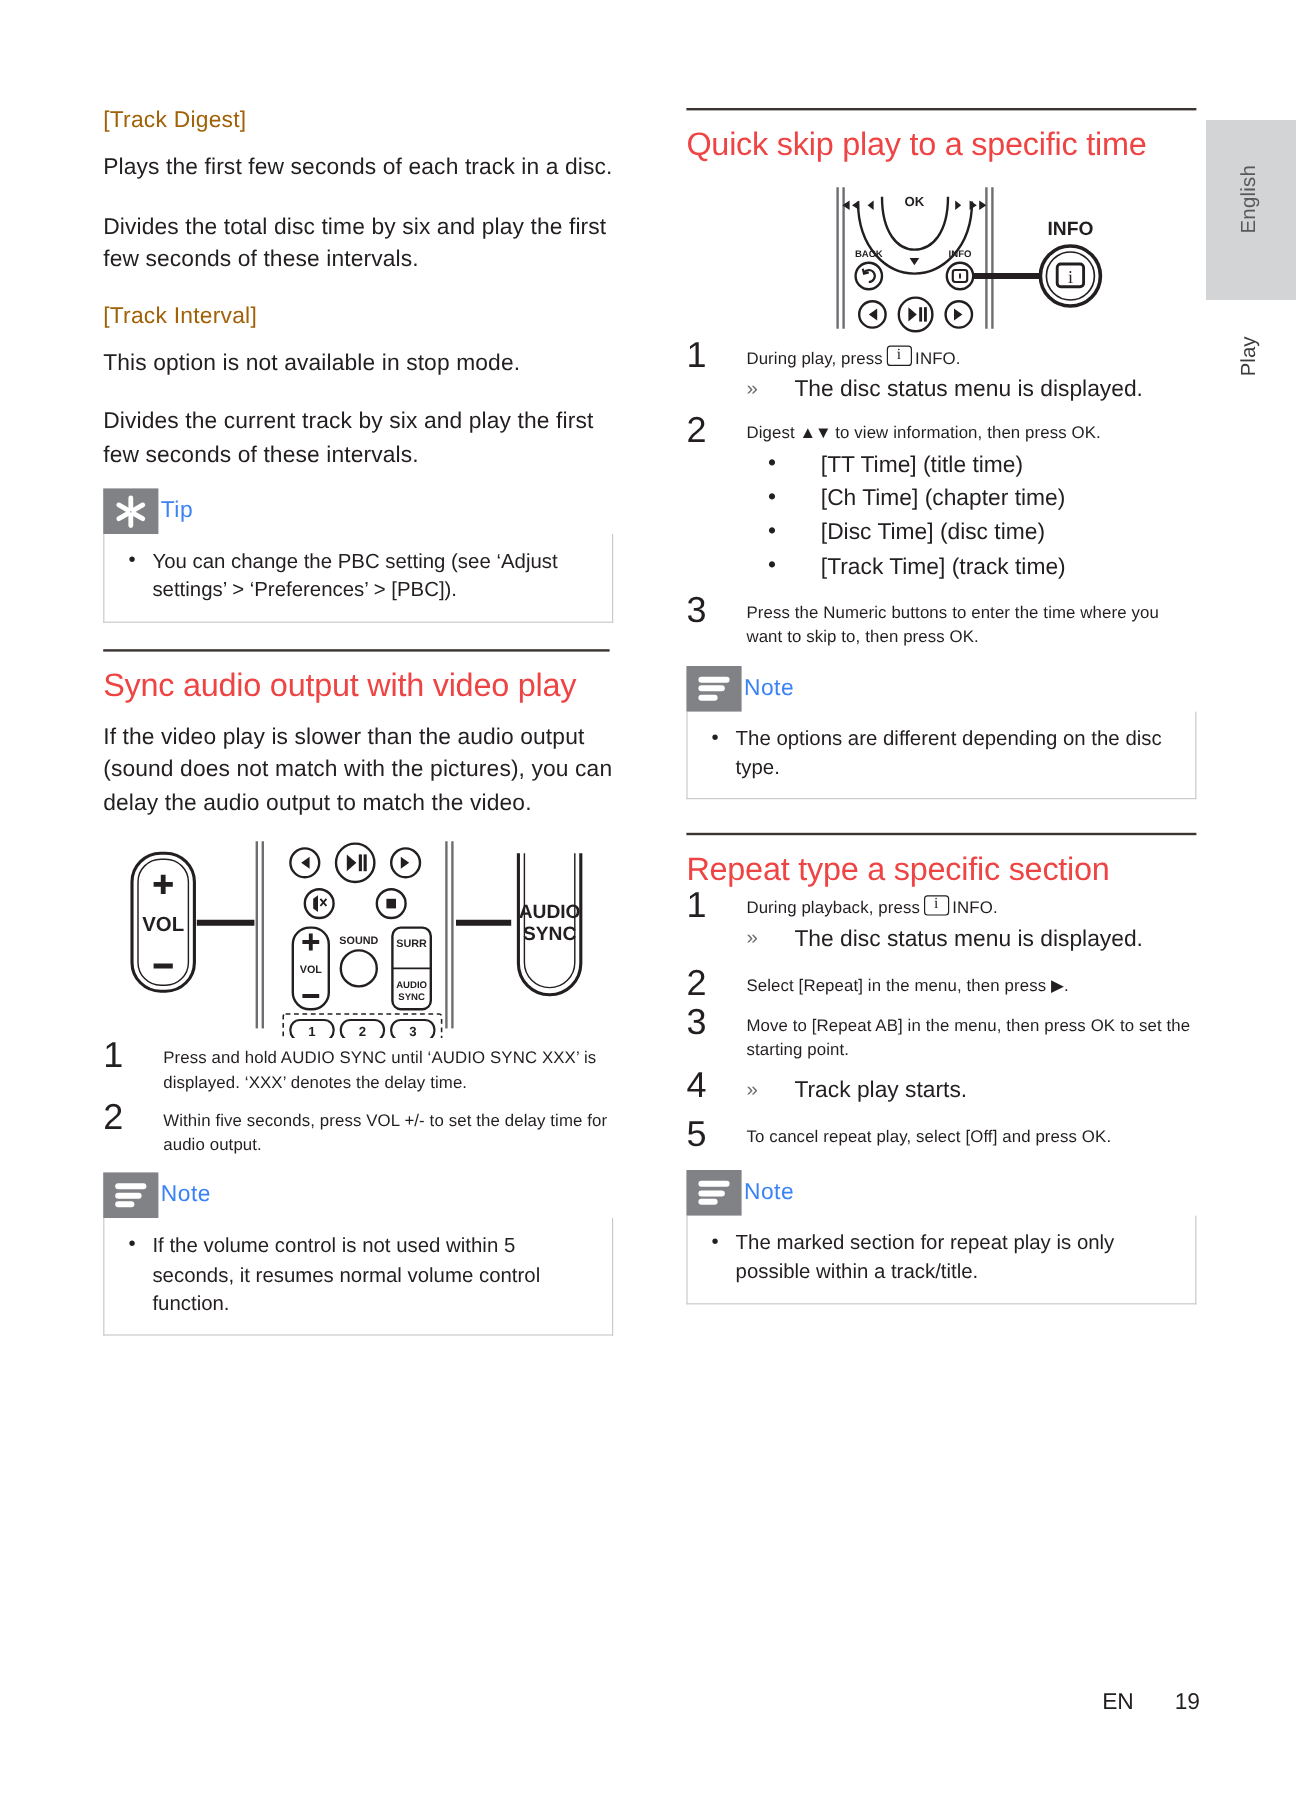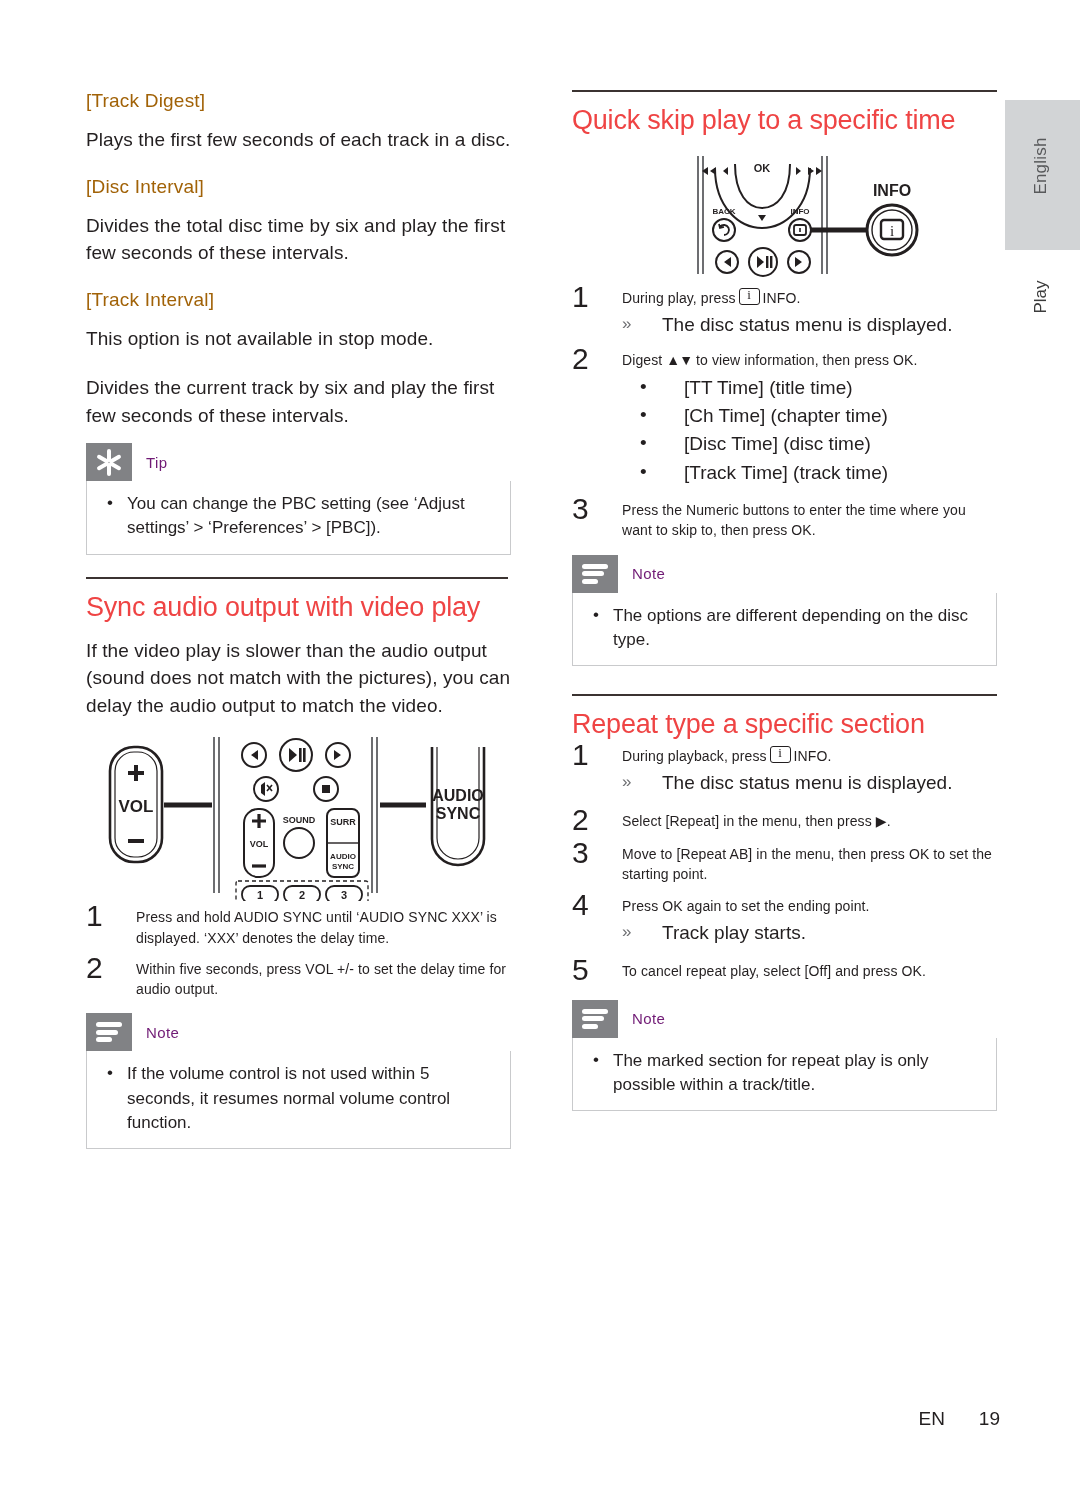--- a/index.html
+++ b/index.html
@@ -63,21 +63,21 @@
   ul.sub-bul{list-style:none;margin:3px 0 0 0;padding:0;}
   ul.sub-bul li{position:relative;padding-left:62px;font-size:19px;line-height:1.44;margin-bottom:1px;}
   ul.sub-bul li .mk{position:absolute;left:18px;top:-1px;font-size:19px;color:#231f20;}
 
   
   .callout{margin:14px 0 22px 0;position:relative;}
   .callout .hdr{height:38px;display:flex;align-items:center;}
   .callout .hdr .badge{
     width:46px;height:38px;background:#818285;display:flex;align-items:center;justify-content:center;
   }
-  .callout .hdr .cap{font-size:15px;color:#701a75;margin-left:14px;letter-spacing:.4px;}
+  .callout .hdr .cap{font-size:19px;color:#3b82f6;margin-left:2px;letter-spacing:.4px;}
   .callout .bd{
     border:1px solid #c9cacc;border-top:none;padding:11px 14px 13px 14px;
     margin-left:0;
   }
   .callout .bd ul{list-style:none;margin:0;padding:0;}
   .callout .bd li{position:relative;padding-left:26px;font-size:17px;line-height:1.42;color:#231f20;}
   .callout .bd li .mk{position:absolute;left:6px;top:-1px;font-size:17px;}
 
   
   .note-ico{width:26px;height:20px;position:relative;}
@@ -120,21 +120,20 @@
   </div>
   <div class="playtab">
     <div class="playtab-label">Play</div>
   </div>
 
   <div class="col-left">
 
     <h3 class="sub">[Track Digest]</h3>
     <p class="body">Plays the first few seconds of each track in a disc.</p>
 
-    <h3 class="sub">[Disc Interval]</h3>
     <p class="body">Divides the total disc time by six and play the first few seconds of these intervals.</p>
 
     <h3 class="sub">[Track Interval]</h3>
     <p class="body">This option is not available in stop mode.</p>
     <p class="body tight">Divides the current track by six and play the first few seconds of these intervals.</p>
 
     <div class="callout">
       <div class="hdr">
         <div class="badge">
           <div class="tip-ico">
@@ -404,21 +403,20 @@
       <li style="margin-top:14px;">
         <span class="num">2</span>
         <span class="txt"><span>Select [Repeat] in the menu, then press</span> <span>▶</span><span>.</span></span>
       </li>
       <li style="margin-top:12px;">
         <span class="num">3</span>
         <span class="txt">Move to [Repeat AB] in the menu, then press OK to set the starting point.</span>
       </li>
       <li style="margin-top:12px;">
         <span class="num">4</span>
-        <span class="txt">Press OK again to set the ending point.</span>
         <ul class="sub-dash">
           <li><span class="mk">»</span><span>Track play starts.</span></li>
         </ul>
       </li>
       <li style="margin-top:14px;">
         <span class="num">5</span>
         <span class="txt">To cancel repeat play, select [Off] and press OK.</span>
       </li>
     </ol>
 

